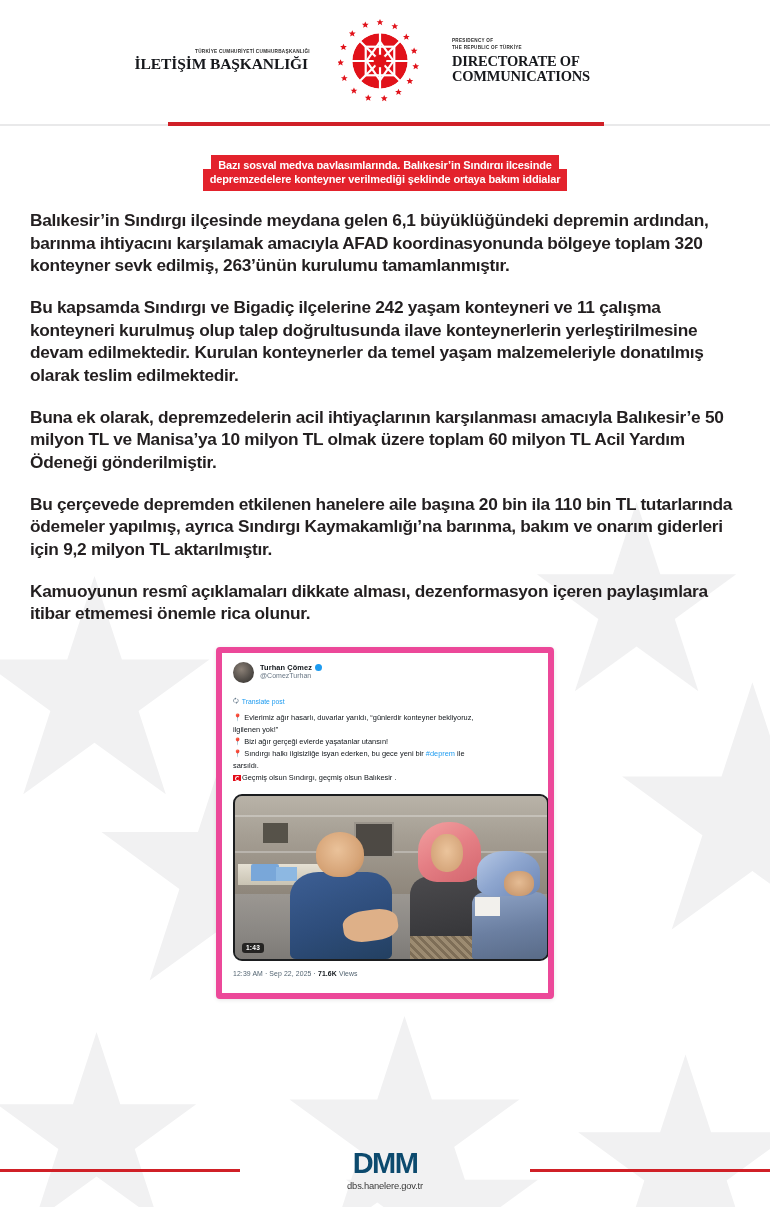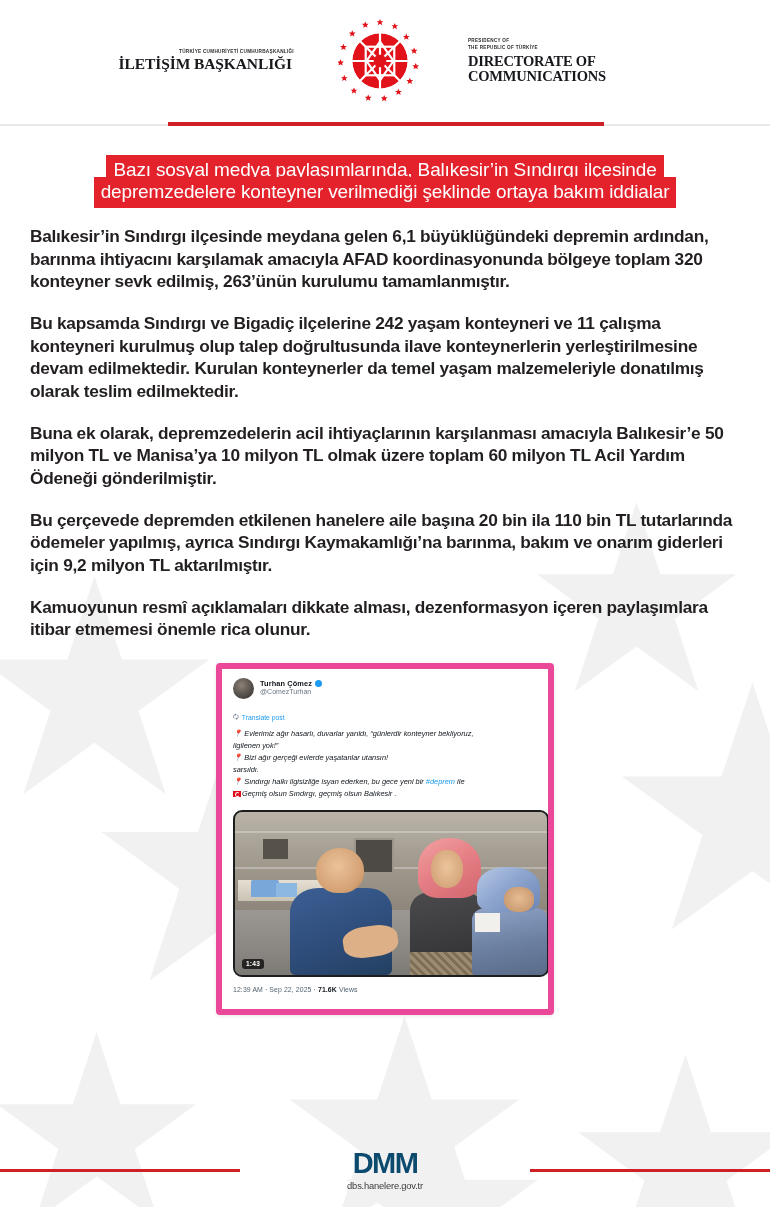--- a/index.html
+++ b/index.html
@@ -37,21 +37,21 @@
   }
 
   
   .header {
     position: relative;
     z-index: 2;
     height: 118px;
     display: flex;
     align-items: center;
     justify-content: center;
-    gap: 40px;
+    gap: 24px;
     padding-top: 4px;
   }
   .brand-tr {
     text-align: right;
     width: 200px;
     padding-right: 6px;
   }
   .brand-tr .sup {
     font-size: 4.6px;
     letter-spacing: 0.25px;
@@ -118,22 +118,22 @@
     height: 4px;
     background: #d02027;
   }
 
   
   .headline {
     position: relative;
     z-index: 2;
     margin: 28px 18px 0 18px;
     text-align: center;
-    font-weight: normal;
-    font-size: 19px;
+    font-weight: bold;
+    font-size: 11px;
     line-height: 1.0;
     color: #ffffff;
     letter-spacing: -0.15px;
   }
   .headline .hl-line {
     display: block;
     margin: 0 auto;
   }
   .headline .hl-line span {
     background: #e3222c;
@@ -233,21 +233,21 @@
     color: #1d9bf0;
   }
 
   .tw-body {
     margin-top: 5px;
     font-size: 7.4px;
     line-height: 1.62;
     color: #0f1419;
     filter: blur(0.62px);
   }
-  .tw-body .ln { display: block; font-style: italic; }
+  .tw-body .ln { display: block; }
   .tw-body .pin { color: #e0245e; }
   .tw-body .tag { color: #1d9bf0; }
   .tw-body .flag {
     display: inline-block;
     width: 8px; height: 6px;
     background: #e30a17;
     vertical-align: -1px;
     margin-right: 1px;
     position: relative;
   }
@@ -611,22 +611,22 @@
 
       <div class="tw-translate">
         <span class="tr-icon">🗘</span>
         <span class="tr-text">Translate post</span>
       </div>
 
       <div class="tw-body">
         <span class="ln"><span class="pin">📍</span> <span>Evlerimiz ağır hasarlı, duvarlar yarıldı, “günlerdir konteyner bekliyoruz,</span></span>
         <span class="ln"><span>ilgilenen yok!”</span></span>
         <span class="ln"><span class="pin">📍</span> <span>Bizi ağır gerçeği evlerde yaşatanlar utansın!</span></span>
+        <span class="ln"><span class="pin">📍</span> <span>Sındırgı halkı ilgisizliğe isyan ederken, bu gece yeni bir</span> <span class="tag">#deprem</span> <span>ile</span></span>
         <span class="ln"><span>sarsıldı.</span></span>
-        <span class="ln"><span class="pin">📍</span> <span>Sındırgı halkı ilgisizliğe isyan ederken, bu gece yeni bir</span> <span class="tag">#deprem</span> <span>ile</span></span>
         <span class="ln"><span class="flag"></span><span>Geçmiş olsun Sındırgı, geçmiş olsun Balıkesir .</span></span>
       </div>
 
       <div class="tw-media">
         <div class="scene">
           <div class="sc-wall"></div>
           <div class="sc-wall-line" style="top:12%"></div>
           <div class="sc-wall-line" style="top:34%"></div>
           <div class="sc-dark-door"></div>
           <div class="sc-dark-door2"></div>

